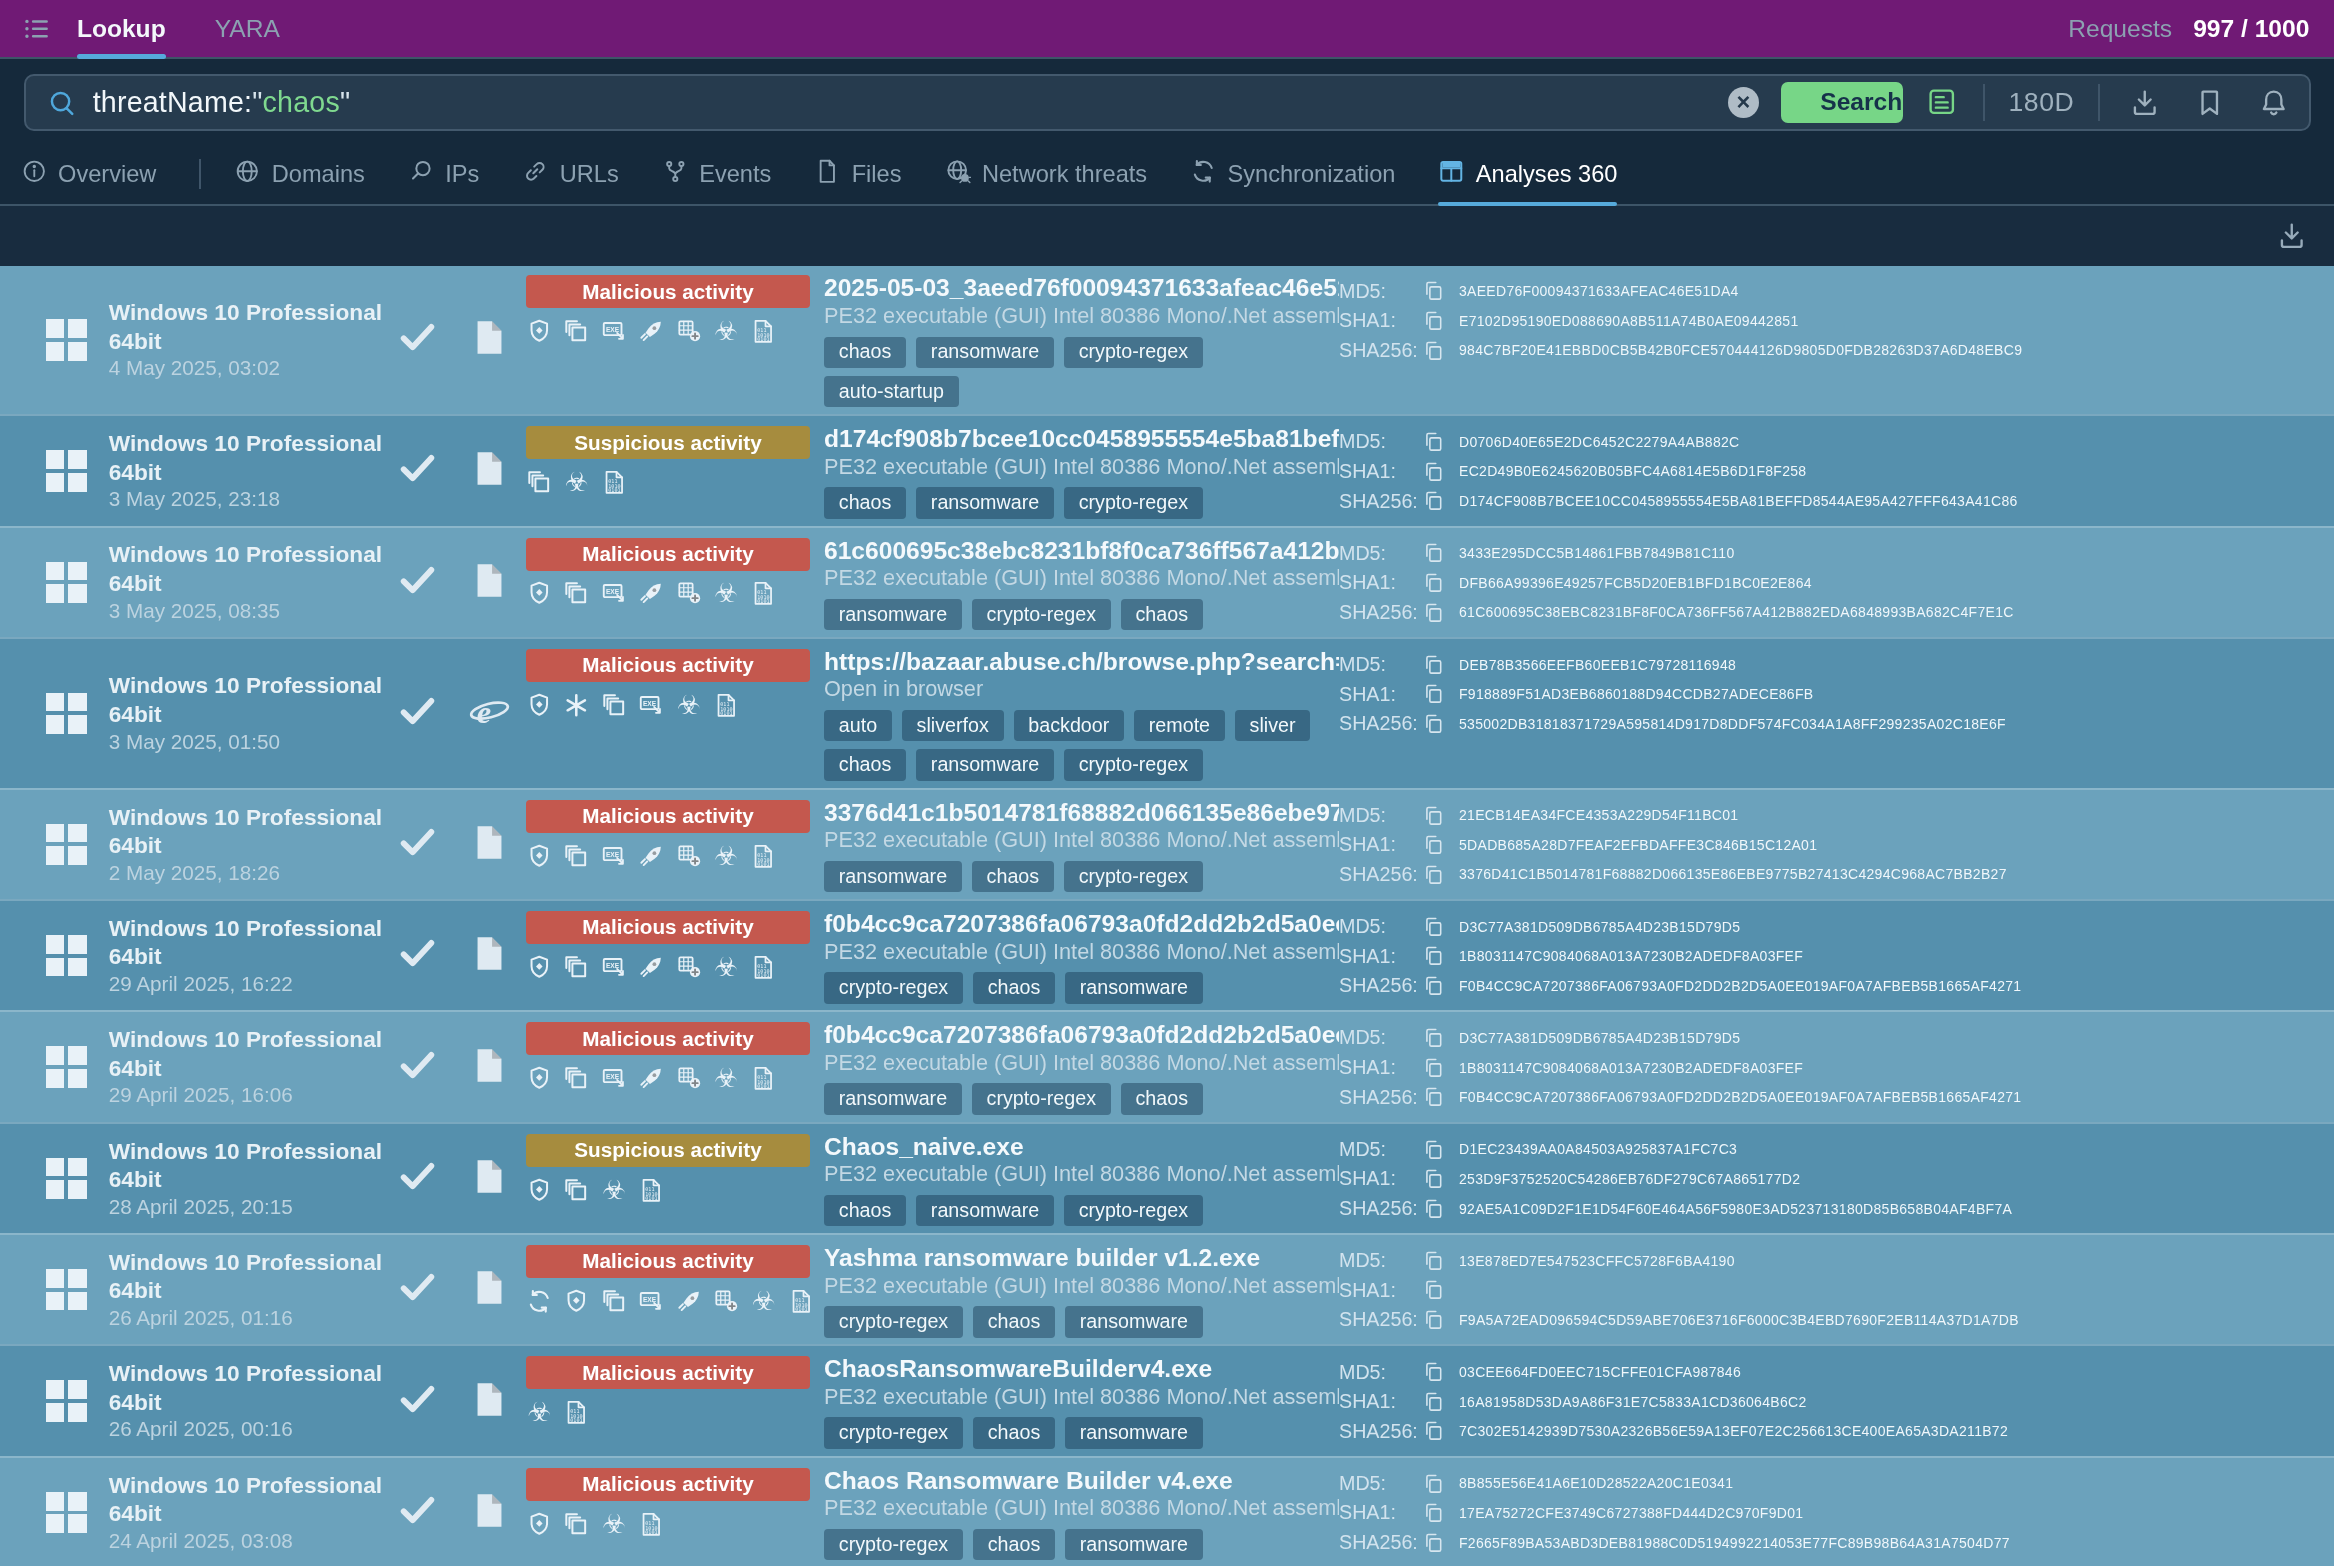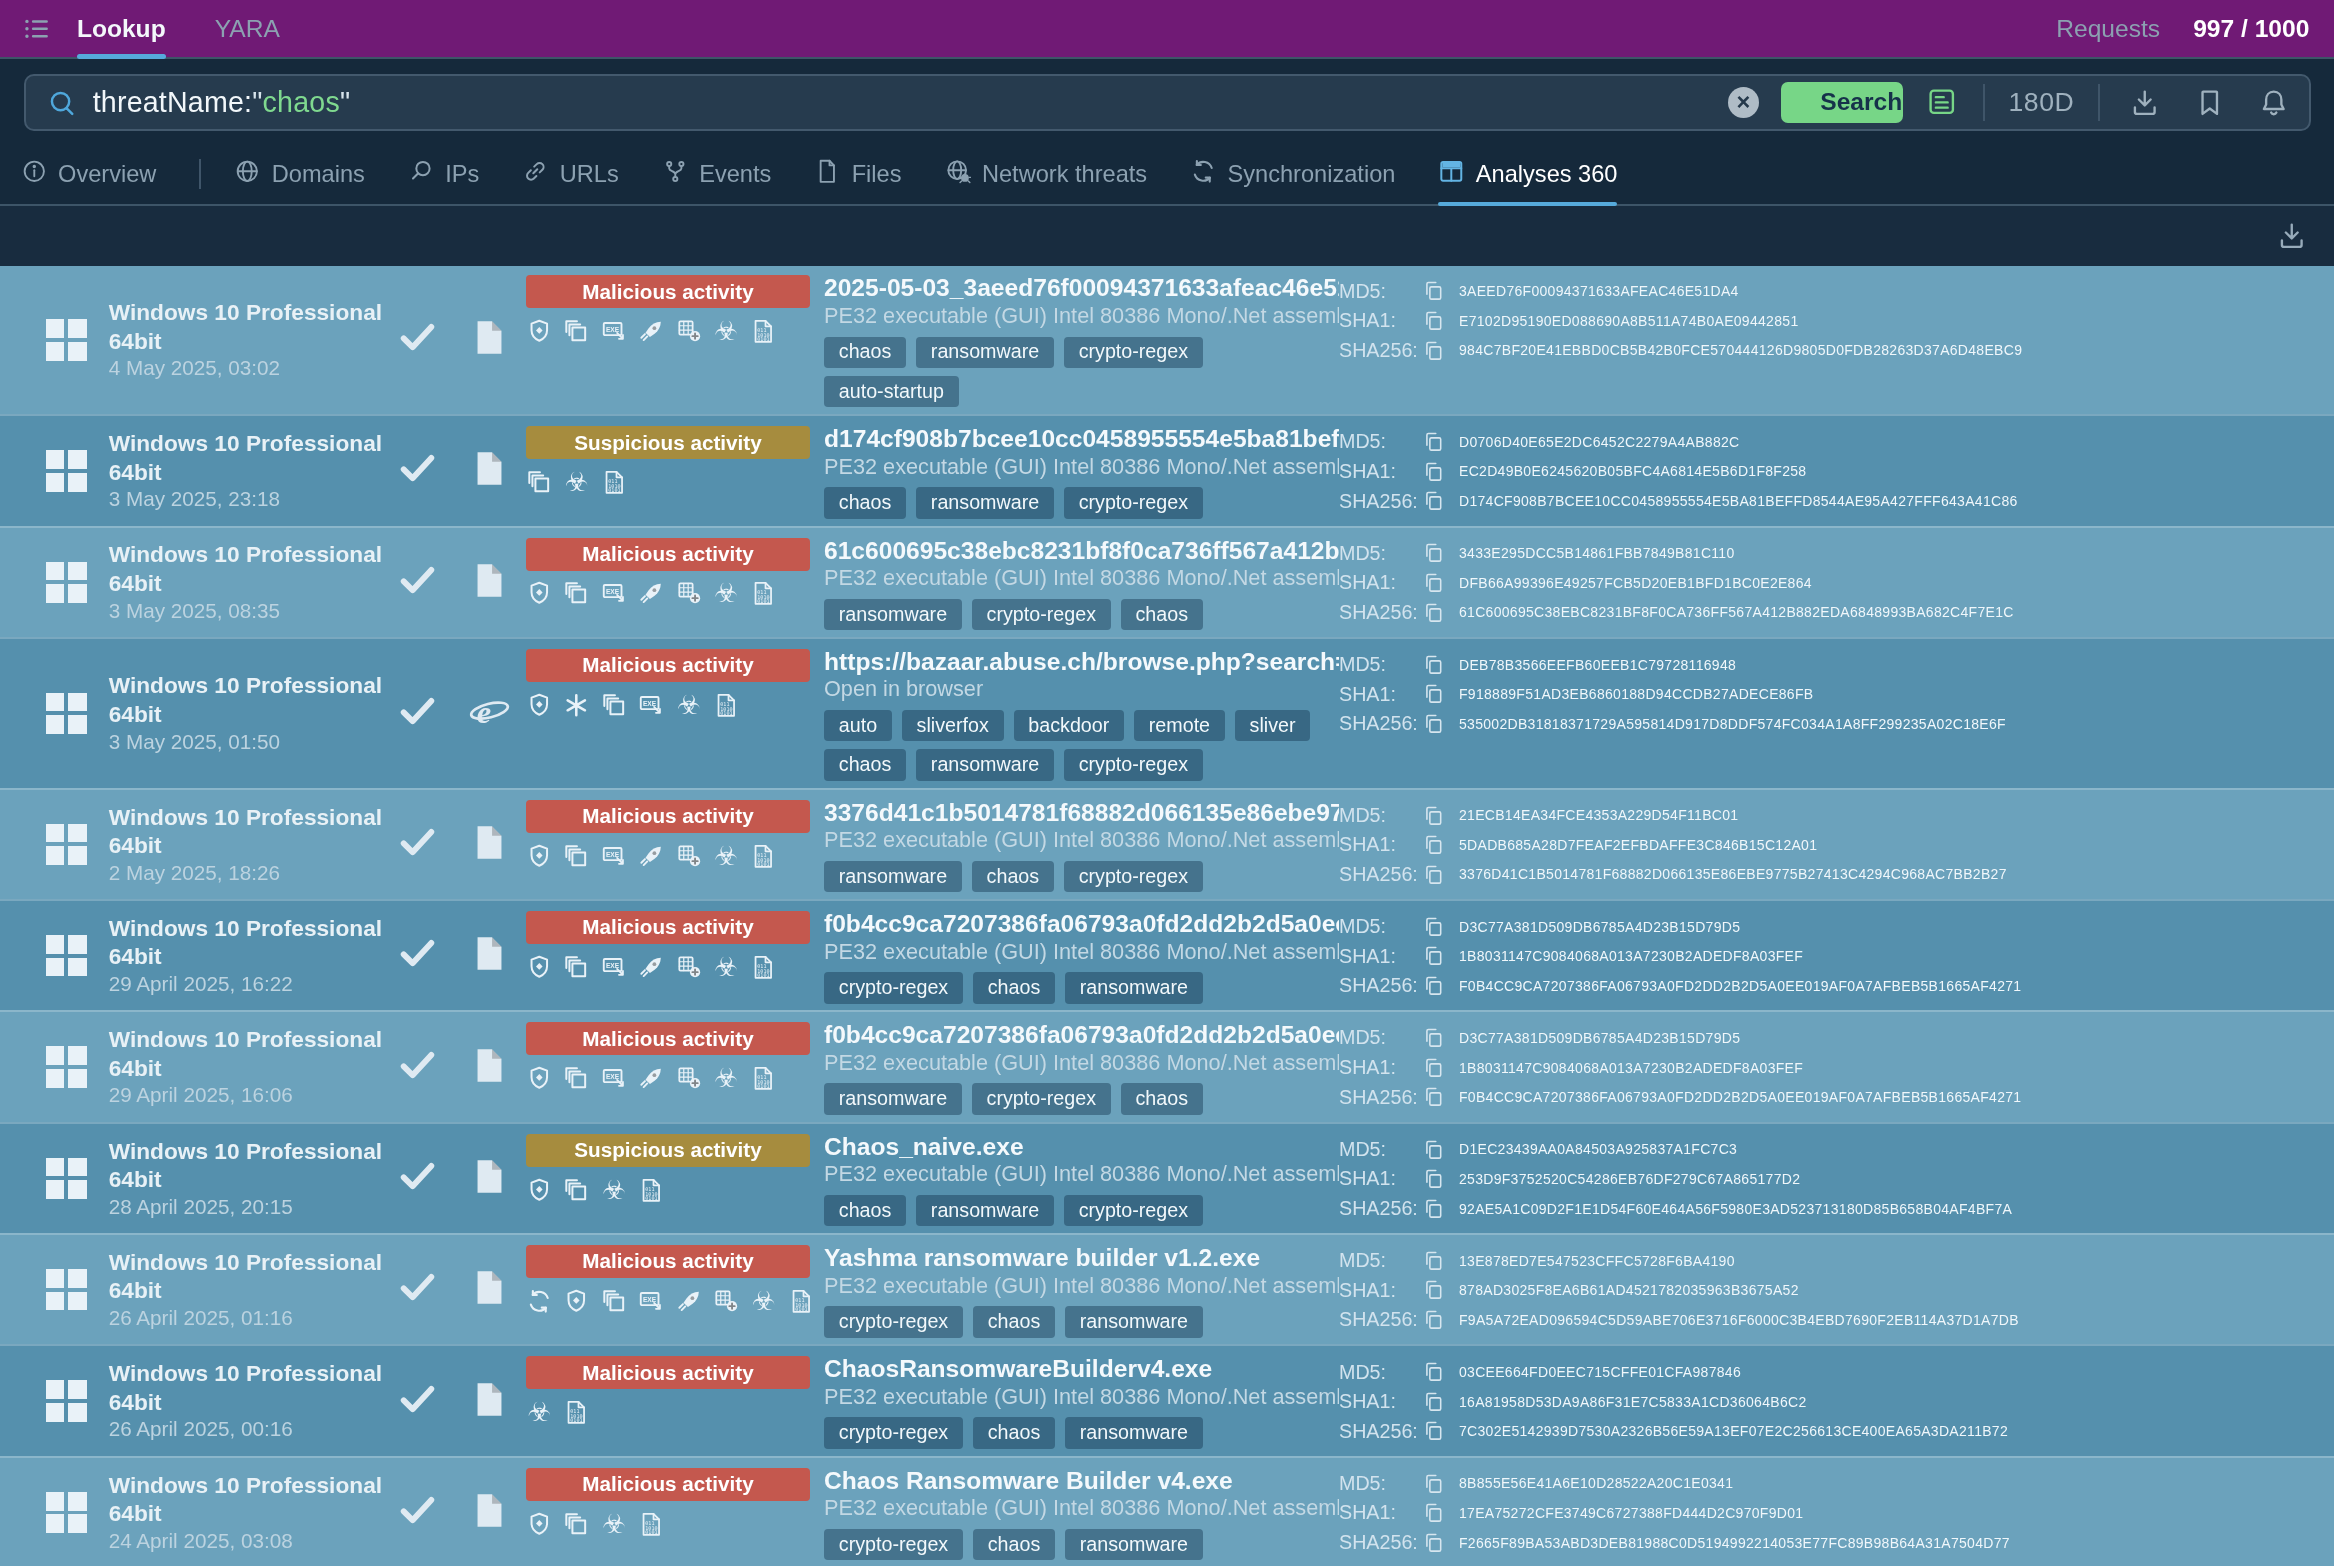--- a/index.html
+++ b/index.html
@@ -10,21 +10,21 @@
   .top-bar { height:59px; display:flex; align-items:center; justify-content:space-between;
     background:#701a75; border-bottom:2px solid #3D5568; padding:0 25.6px 0 21.7px; }
   .top-left { display:flex; align-items:center; height:100%; }
   .burger { color:#8CA1B1; width:29.6px; height:29.6px; margin-right:25.6px; cursor:pointer; }
   .burger svg { width:29.6px; height:29.6px; }
   .top-tab { position:relative; height:100%; display:flex; align-items:center;
     font-size:24.6px; color:#8CA1B1; margin-right:49px; cursor:pointer; font-weight:500; }
   .top-tab.active { color:#F4F8FB; font-weight:700; }
   .top-tab.active::after { content:""; position:absolute; left:0; right:0; bottom:-2px;
     height:4.9px; background:#56AADB; border-radius:3px; }
-  .requests { display:flex; align-items:center; gap:33px; font-size:24.6px; }
+  .requests { display:flex; align-items:center; gap:21px; font-size:24.6px; }
   .requests .lbl { color:#8CA1B1; }
   .requests .val { color:#FFFFFF; font-weight:700; }
 
   
   .search-section { padding:14.8px 23.6px 13.8px 23.6px; background:#15293B; }
   .search-box { height:57px; background:#263B4E; border:2px solid #43596D; border-radius:9.9px;
     display:flex; align-items:center; padding:0 19.7px 0 21.7px; }
   .mag { color:#4FA8DC; width:29.6px; height:29.6px; flex:none; }
   .mag svg { width:29.6px; height:29.6px; }
   .query { flex:1; margin-left:15.8px; font-size:28.6px; letter-spacing:0.2px; white-space:nowrap;
@@ -1231,21 +1231,20 @@
               <path d="M5 15.5V5c0-.8.7-1.5 1.5-1.5H14"></path>
             </svg></span>
           <span class="h-val">13E878ED7E547523CFFC5728F6BA4190</span>
         </div>
         <div class="hash-line">
           <span class="h-label">SHA1:</span>
           <span class="h-copy"><svg viewBox="0 0 24 24" fill="none" stroke="currentColor" stroke-linecap="round" stroke-linejoin="round" stroke-width="1.6">
               <rect x="8" y="8" width="11" height="12.5" rx="1.5"></rect>
               <path d="M5 15.5V5c0-.8.7-1.5 1.5-1.5H14"></path>
             </svg></span>
-          <span class="h-val">878AD3025F8EA6B61AD4521782035963B3675A52</span>
         </div>
         <div class="hash-line">
           <span class="h-label">SHA256:</span>
           <span class="h-copy"><svg viewBox="0 0 24 24" fill="none" stroke="currentColor" stroke-linecap="round" stroke-linejoin="round" stroke-width="1.6">
               <rect x="8" y="8" width="11" height="12.5" rx="1.5"></rect>
               <path d="M5 15.5V5c0-.8.7-1.5 1.5-1.5H14"></path>
             </svg></span>
           <span class="h-val">F9A5A72EAD096594C5D59ABE706E3716F6000C3B4EBD7690F2EB114A37D1A7DB</span>
         </div>
       </div>

